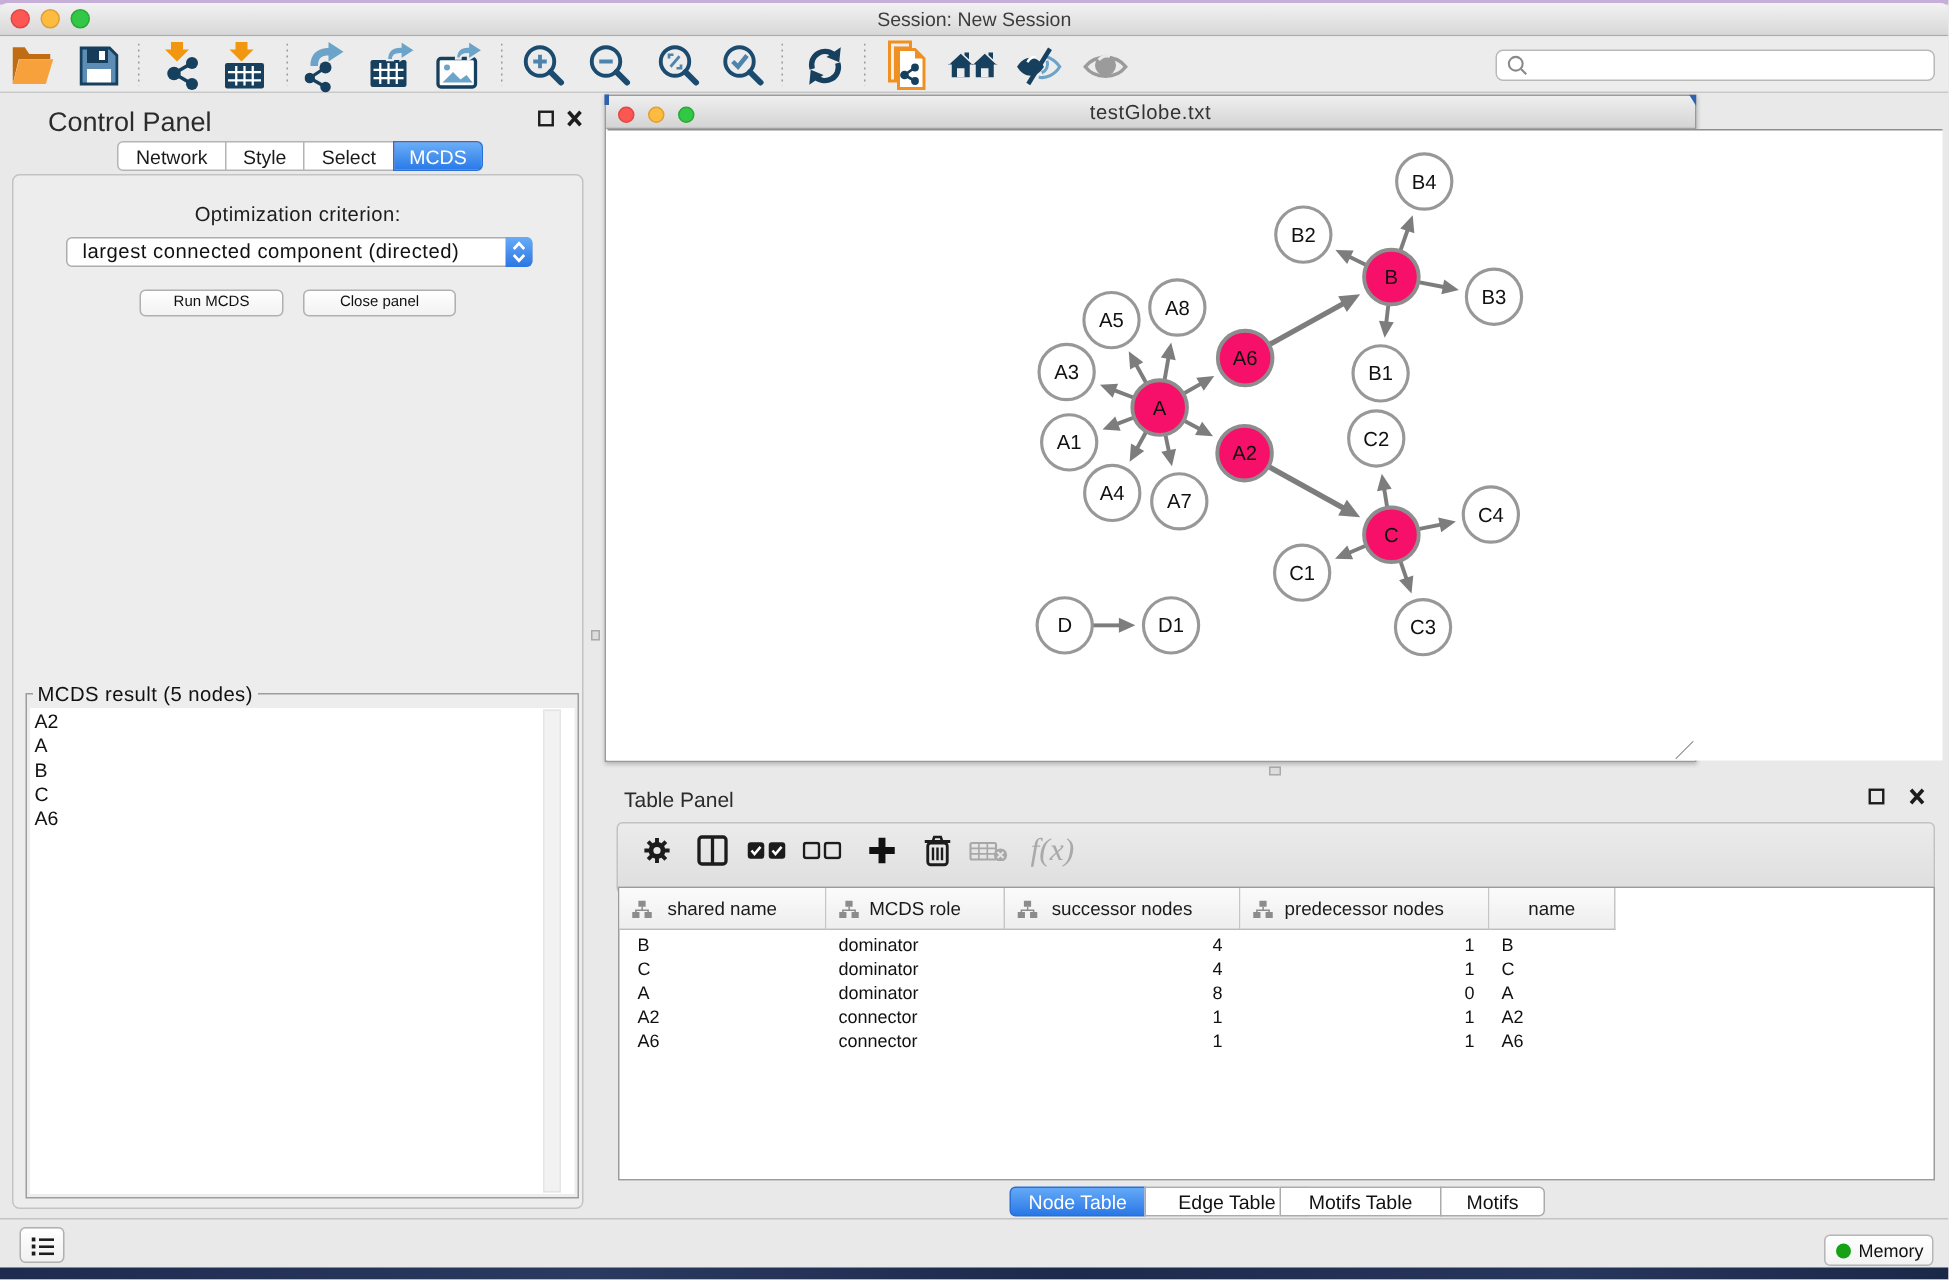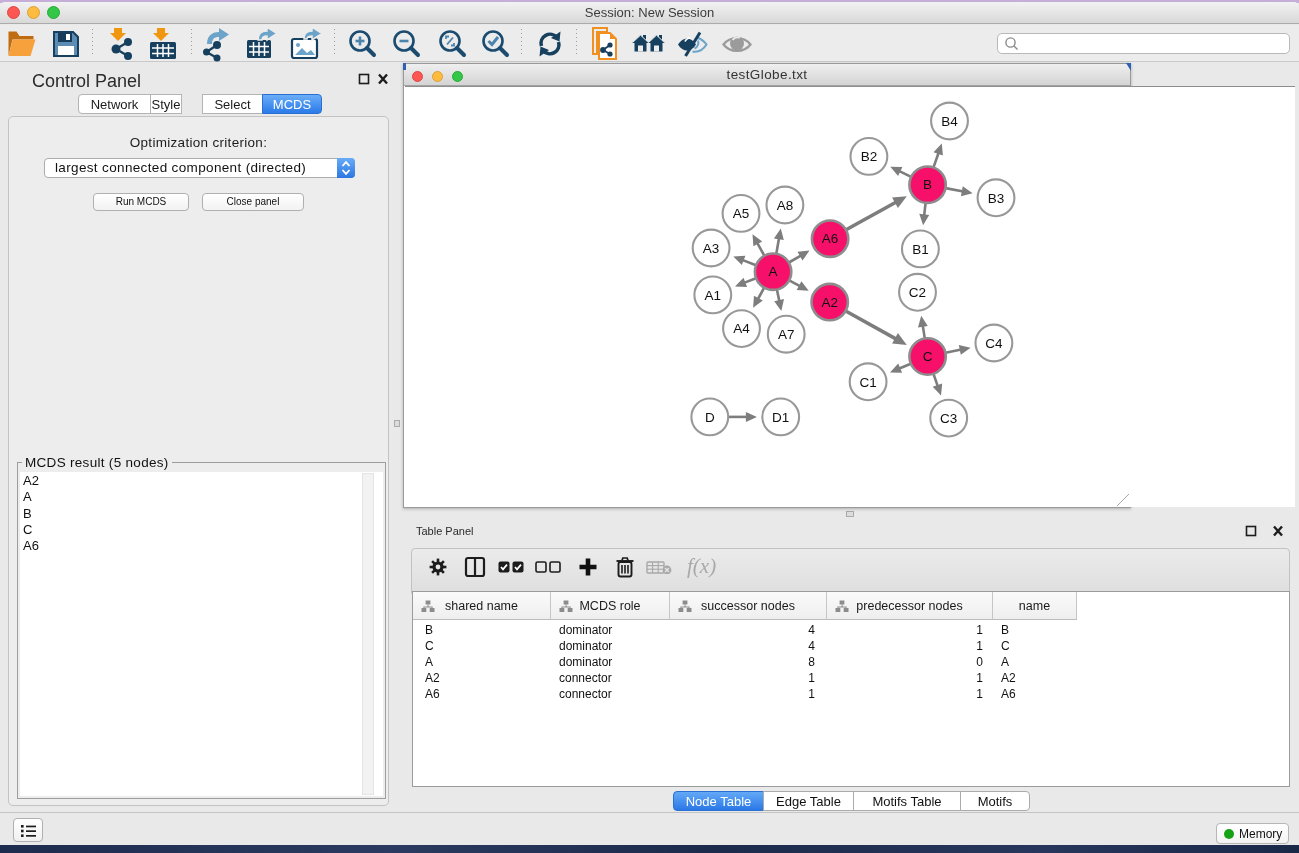--- a/index.html
+++ b/index.html
@@ -32,21 +32,21 @@
 
 #netwin { left:403px; top:63px; width:728px; height:445px; background:#fff; border:1px solid #9a9a9a; box-shadow:0 1px 3px rgba(0,0,0,0.25); }
 #netbar { position:absolute; left:0; top:0; right:0; height:22px; background:linear-gradient(#efefef,#d4d4d4); border-bottom:1px solid #a3a3a3; }
 #netwin .wtitle { position:absolute; left:0; right:0; top:3px; text-align:center; font-size:13.5px; color:#333; letter-spacing:0.4px; }
 #netcontent { position:absolute; left:1px; top:22px; width:890px; height:421px; background:#fff; border-top:1px solid #8e8e8e; }
 #netgrip { position:absolute; right:1px; bottom:1px; width:12px; height:12px; background:
  linear-gradient(135deg, rgba(0,0,0,0) 46%, #a9a9a9 46%, #a9a9a9 54%, rgba(0,0,0,0) 54%); }
 
 .grip { position:absolute; background:#dcdcdc; border:1px solid #aaa; }
 
-#tp-title { left:416px; top:525px; font-size:11px; color:#2b2b2b; }
+#tp-title { left:416px; top:525px; font-size:14px; color:#2b2b2b; }
 #tp-toolbar { left:411px; top:548px; width:879px; height:48px; background:linear-gradient(#ebebeb,#dedede); border:1px solid #c2c2c2; border-radius:4px; }
 #tp-table { left:412px; top:591px; width:878px; height:196px; background:#fff; border:1px solid #9b9b9b; }
 .th { position:absolute; top:0; height:28px; background:linear-gradient(#fbfbfb,#eeeeee); border-right:1px solid #c6c6c6; border-bottom:1px solid #bcbcbc; }
 .th .lbl { position:absolute; top:7px; left:0; right:0; text-align:center; font-size:12.5px; color:#1a1a1a; }
 .cell { position:absolute; font-size:12px; color:#111; height:16px; line-height:16px; }
 .ttab { position:absolute; top:791px; height:20px; background:#fff; border:1px solid #ababab; border-radius:0; font-size:13px; color:#111; text-align:center; line-height:19px; }
 .ttab.sel { background:linear-gradient(#64a9f7,#2a78e6); color:#fff; border-color:#2a6fd4; }
 
 #statusline { left:0; top:812px; width:1299px; height:1px; background:#c4c4c4; }
 #status-left { left:13px; top:818px; width:30px; height:24px; background:linear-gradient(#fff,#f0f0f0); border:1px solid #b0b0b0; border-radius:4px; }
@@ -213,21 +213,21 @@
   </div>
 </div>
 
 <div class="abs" id="cp-title">Control Panel</div>
 <svg class="abs" style="left:358px;top:73px" width="32" height="12" viewBox="0 0 32 12">
   <rect x="1.5" y="1.5" width="9" height="9" fill="none" stroke="#1d1d1d" stroke-width="1.6"></rect>
   <path d="M21 1.5 L29 10.5 M29 1.5 L21 10.5" stroke="#1d1d1d" stroke-width="2.4"></path>
 </svg>
 <div class="abs" id="cp-tabs">
   <div class="tab" style="left:0;width:73px;border-radius:4px 0 0 4px;">Network</div>
-  <div class="tab" style="left:72px;width:32px;">Style</div>
+  <div class="tab" style="left:72px;width:53px;">Style</div>
   <div class="tab" style="left:124px;width:61px;">Select</div>
   <div class="tab sel" style="left:184px;width:60px;border-radius:0 4px 4px 0;">MCDS</div>
 </div>
 <div class="abs" id="cp-panel">
   <div class="abs" id="dropdown">largest connected component (directed)
     <div id="dd-btn">
       <svg width="18" height="20" viewBox="0 0 18 20">
         <path d="M5.5 8 L9 4.2 L12.5 8" fill="none" stroke="#fff" stroke-width="1.8"></path>
         <path d="M5.5 12 L9 15.8 L12.5 12" fill="none" stroke="#fff" stroke-width="1.8"></path>
       </svg>
@@ -472,21 +472,21 @@
   <div class="cell" style="left:470px;top:62px;width:100px;text-align:right;">0</div>
   <div class="cell" style="left:470px;top:78px;width:100px;text-align:right;">1</div>
   <div class="cell" style="left:470px;top:94px;width:100px;text-align:right;">1</div>
   <div class="cell" style="left:588px;top:30px;">B</div>
   <div class="cell" style="left:588px;top:46px;">C</div>
   <div class="cell" style="left:588px;top:62px;">A</div>
   <div class="cell" style="left:588px;top:78px;">A2</div>
   <div class="cell" style="left:588px;top:94px;">A6</div>
 </div>
 <div class="ttab sel" style="left:673px;width:91px;border-radius:4px 0 0 4px;">Node Table</div>
-<div class="ttab" style="left:763px;width:91px;">Edge Table</div>
+<div class="ttab" style="left:763px;width:110px;">Edge Table</div>
 <div class="ttab" style="left:853px;width:108px;">Motifs Table</div>
 <div class="ttab" style="left:960px;width:70px;border-radius:0 4px 4px 0;">Motifs</div>
 
 <div class="abs" id="statusline"></div>
 <div class="abs" id="status-left">
   <svg style="position:absolute;left:7px;top:5px" width="15" height="14" viewBox="0 0 15 14">
     <g fill="#1c1c1c">
       <rect x="0" y="1" width="2.6" height="2.6"></rect>
         <rect x="5" y="1.6" width="10" height="1.7"></rect>
       <rect x="0" y="5.7" width="2.6" height="2.6"></rect>

